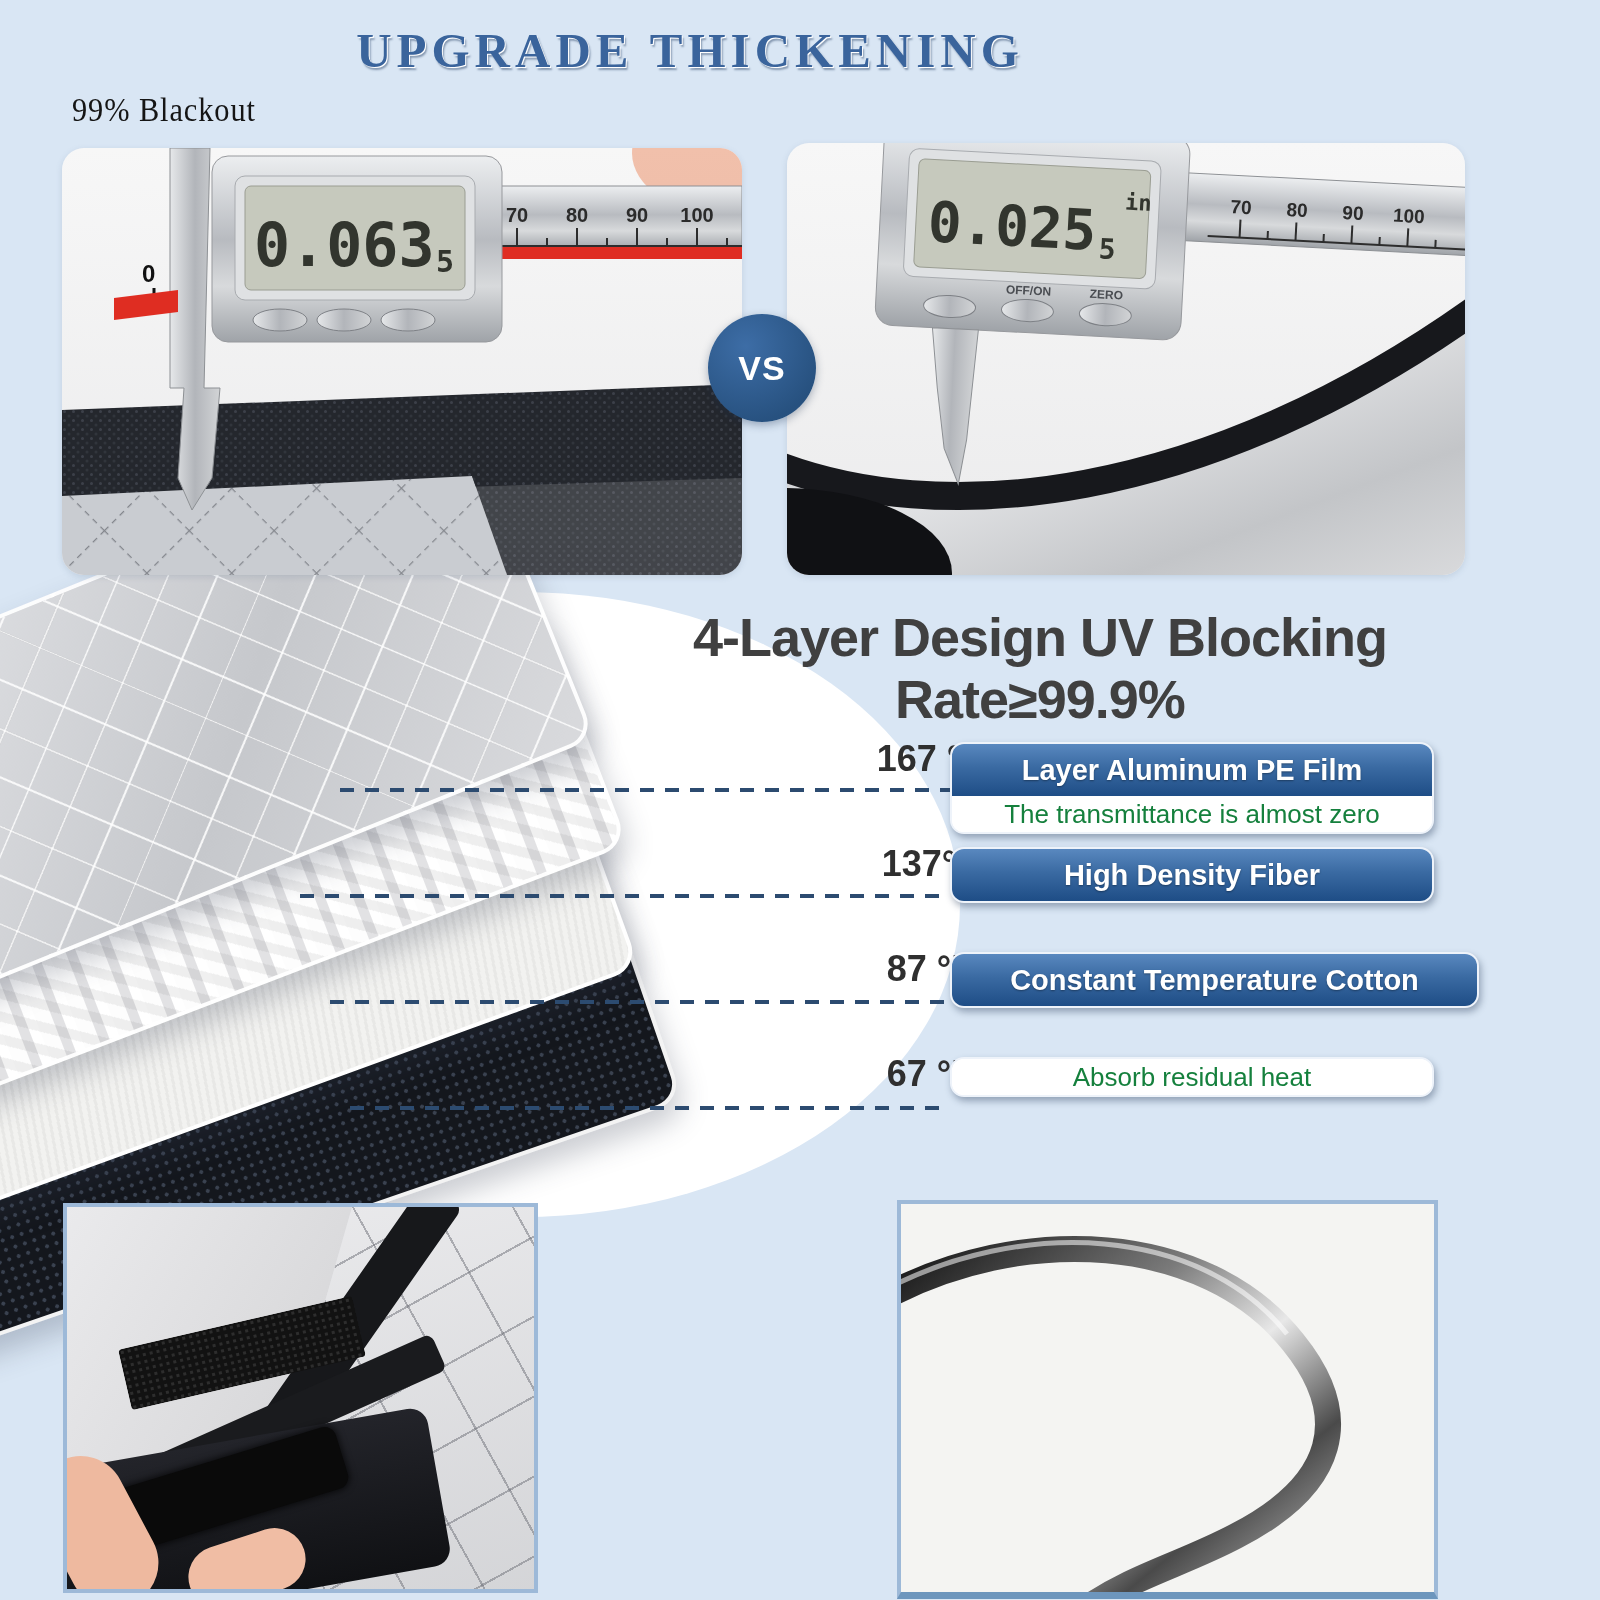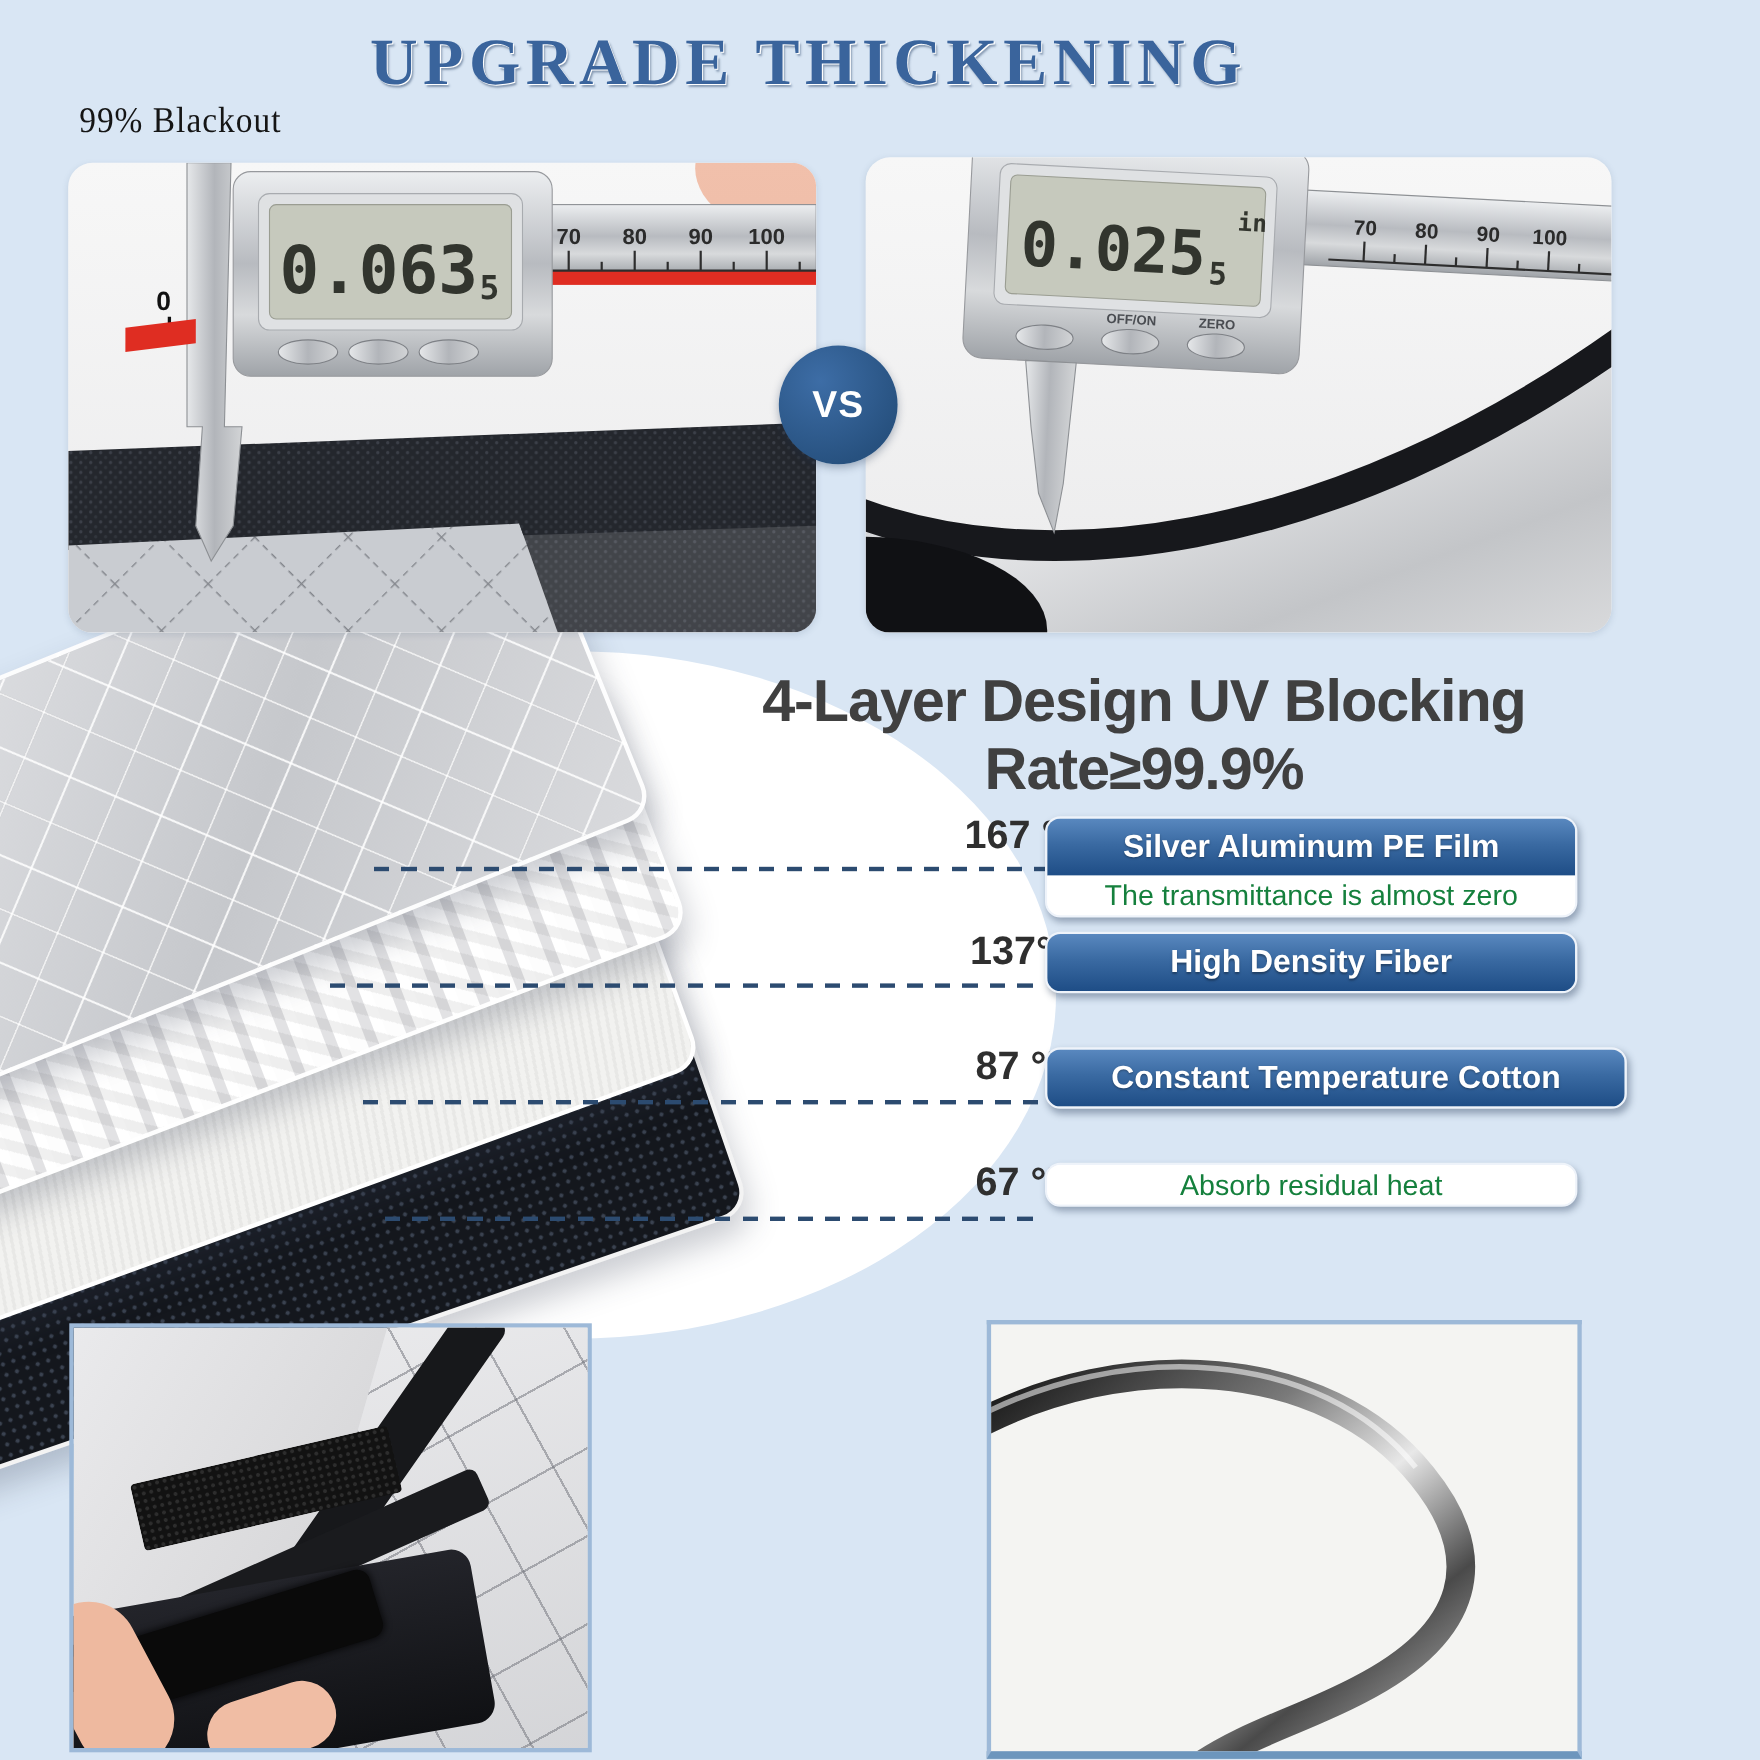--- a/index.html
+++ b/index.html
@@ -3,22 +3,22 @@
 <meta charset="utf-8">
 <style>
   html,body{margin:0;padding:0;}
   body{width:1600px;height:1600px;position:relative;overflow:hidden;
        background:#d9e6f4;font-family:"Liberation Sans",sans-serif;}
   .abs{position:absolute;}
 
   
   .title{left:0;top:22px;width:1380px;text-align:center;
          font-family:"Liberation Serif",serif;font-weight:bold;
-         font-size:60px;letter-spacing:5px;color:#3a649c;
-         text-shadow:1px 1px 0 #ffffff,2px 3px 2px rgba(30,58,95,.45);padding-left:45px;}
+         font-size:49px;letter-spacing:5px;color:#3a649c;
+         text-shadow:1px 1px 0 #ffffff,2px 3px 2px rgba(30,58,95,.45);}
   .badge{left:72px;top:92px;font-family:"Liberation Serif",serif;
          font-size:33px;color:#151515;letter-spacing:1px;
          transform:scaleX(.92);transform-origin:left;}
 
   
   .photo{background:linear-gradient(#f7f7f7,#ebebec);border-radius:22px;
          overflow:hidden;z-index:8;box-shadow:0 2px 6px rgba(90,110,140,.18);}
   .photo-left{left:62px;top:148px;width:680px;height:427px;}
   .photo-right{left:787px;top:143px;width:678px;height:432px;}
   .vs-circle{left:708px;top:314px;width:108px;height:108px;border-radius:50%;
@@ -255,21 +255,21 @@
 <div class="abs dash" style="left:300px;top:894px;width:650px;"></div>
 <div class="abs dash" style="left:330px;top:1000px;width:620px;"></div>
 <div class="abs dash" style="left:350px;top:1106px;width:600px;"></div>
 
 <div class="abs temp" style="left:845px;top:738px;">167 °F</div>
 <div class="abs temp" style="left:845px;top:843px;">137°F</div>
 <div class="abs temp" style="left:845px;top:948px;">87 °F</div>
 <div class="abs temp" style="left:845px;top:1053px;">67 °F</div>
 
 <div class="abs card" style="left:950px;top:742px;width:480px;">
-  <div class="card-header">Silver Aluminum PE Film</div>
+  <div class="card-header">Layer Aluminum PE Film</div>
   <div class="card-body">The transmittance is almost zero</div>
 </div>
 <div class="abs card" style="left:950px;top:847px;width:480px;">
   <div class="card-header">High Density Fiber</div>
 </div>
 <div class="abs card" style="left:950px;top:952px;width:525px;">
   <div class="card-header">Constant Temperature Cotton</div>
 </div>
 <div class="abs card" style="left:950px;top:1057px;width:480px;">
   <div class="card-body">Absorb residual heat</div>

